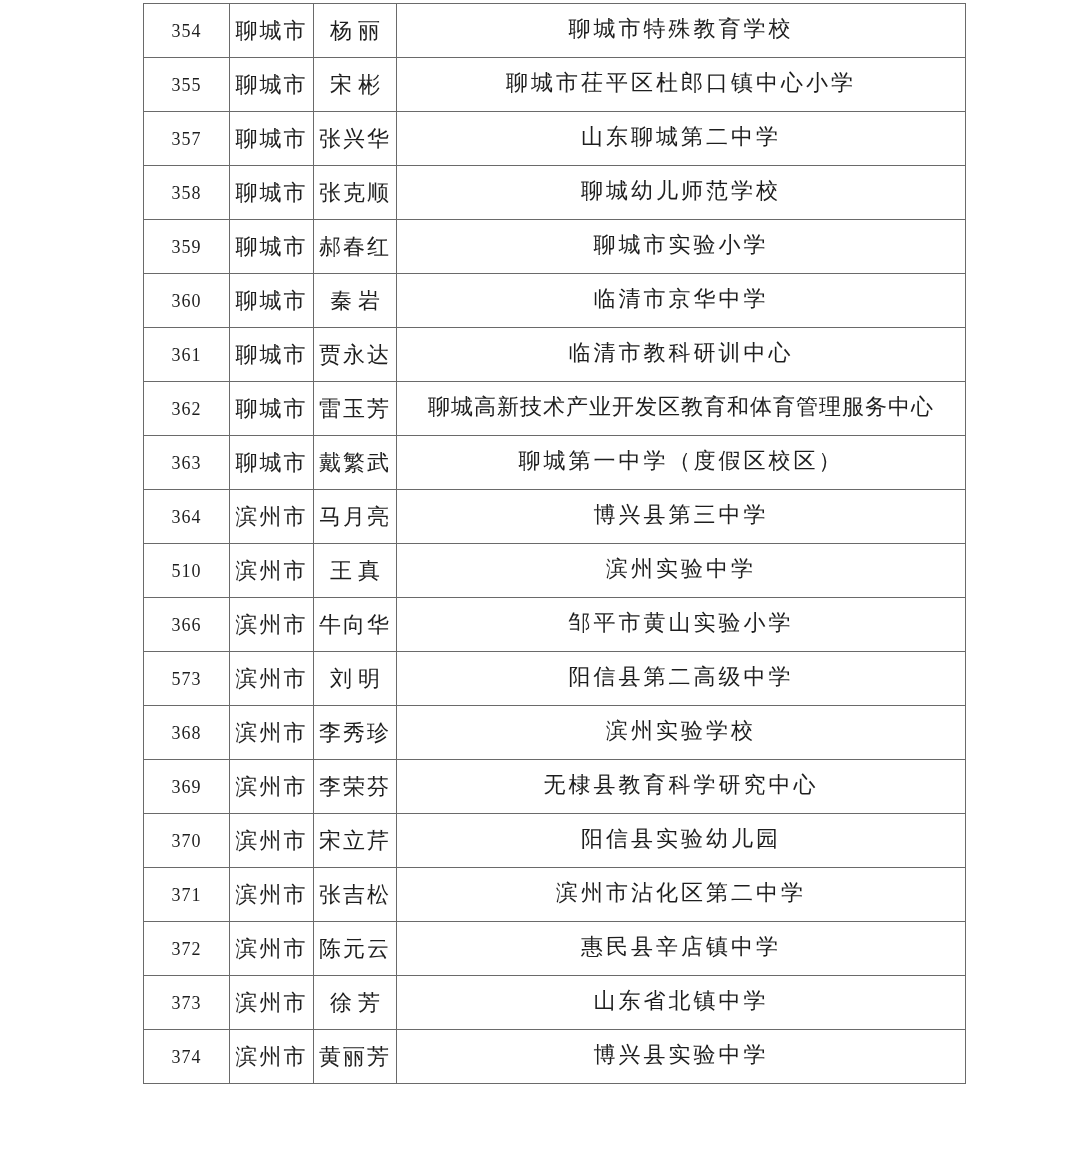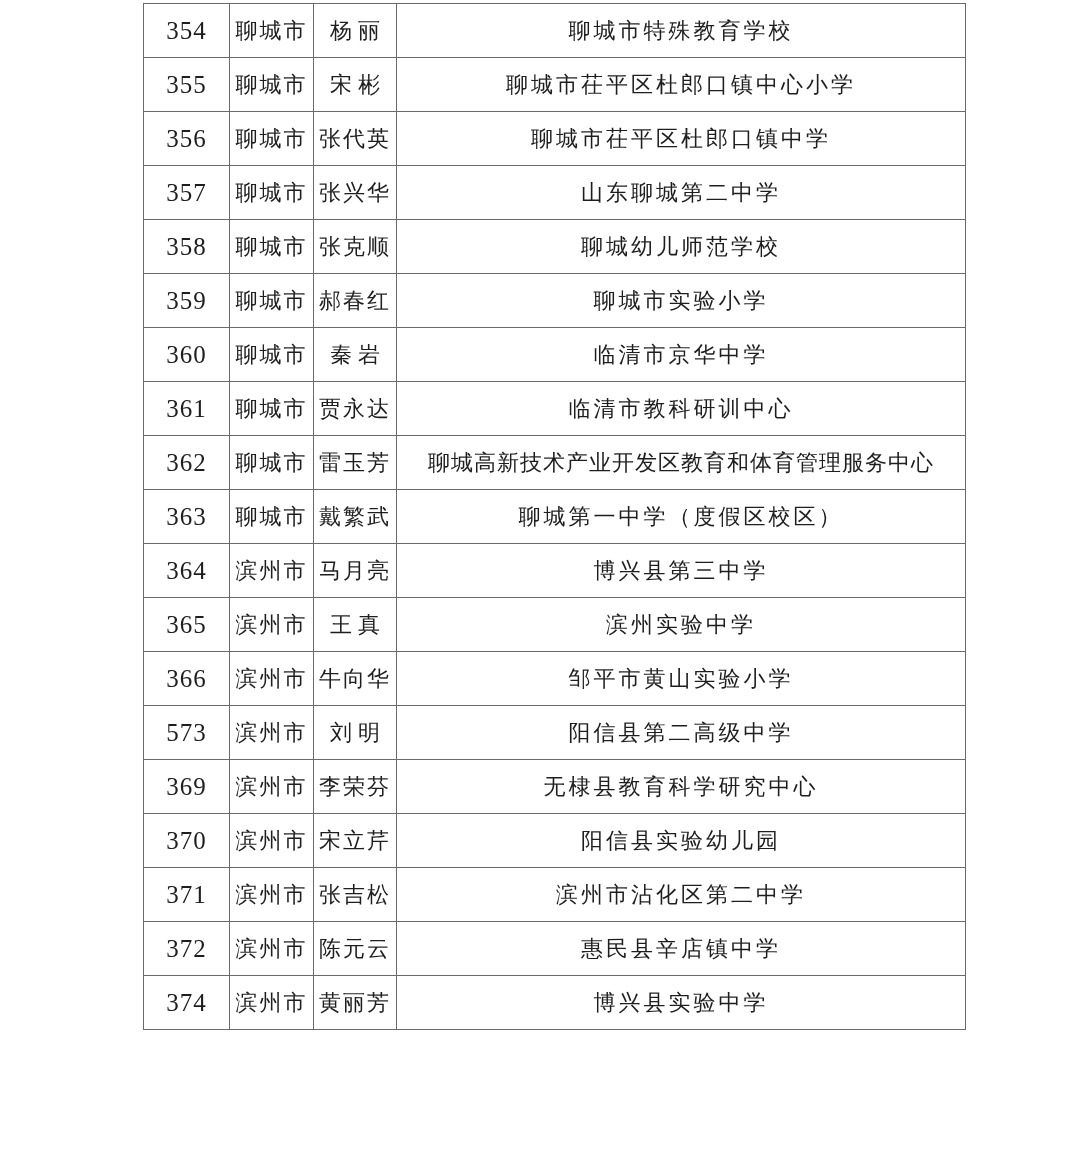--- a/index.html
+++ b/index.html
@@ -33,35 +33,36 @@
       text-align: center;
       vertical-align: middle;
       font-size: 22px;
       line-height: 1;
       white-space: nowrap;
       overflow: hidden;
     }
     table.roster td.c-no {
       width: 85px;
       font-family: "Liberation Serif", "DejaVu Serif", serif;
-      font-size: 25px;
+      font-size: 18px;
       letter-spacing: 1px;
     }
     table.roster td.c-city {
       width: 83px;
       letter-spacing: 2px;
       text-align: center;
     }
     table.roster td.c-name {
       width: 82px;
       letter-spacing: 2px;
       font-family: Liberation Serif, serif;
     }
     table.roster td.c-unit {
       letter-spacing: 3px;
+      font-family: Liberation Mono, monospace;
     }
     table.roster td.c-unit.long {
       letter-spacing: 1px;
     }
     .name-2 {
       letter-spacing: 6px;
       padding-left: 6px;
     }
   </style>
 </head>
@@ -74,26 +75,20 @@
         <td class="c-no">354</td>
         <td class="c-city">聊城市</td>
         <td class="c-name"><span class="name-2">杨丽</span></td>
         <td class="c-unit">聊城市特殊教育学校</td>
       </tr>
       <tr>
         <td class="c-no">355</td>
         <td class="c-city">聊城市</td>
         <td class="c-name"><span class="name-2">宋彬</span></td>
         <td class="c-unit">聊城市茌平区杜郎口镇中心小学</td>
-      </tr>
-      <tr>
-        <td class="c-no">356</td>
-        <td class="c-city">聊城市</td>
-        <td class="c-name">张代英</td>
-        <td class="c-unit">聊城市茌平区杜郎口镇中学</td>
       </tr>
       <tr>
         <td class="c-no">357</td>
         <td class="c-city">聊城市</td>
         <td class="c-name">张兴华</td>
         <td class="c-unit">山东聊城第二中学</td>
       </tr>
       <tr>
         <td class="c-no">358</td>
         <td class="c-city">聊城市</td>
@@ -130,36 +125,42 @@
         <td class="c-name">戴繁武</td>
         <td class="c-unit">聊城第一中学（度假区校区）</td>
       </tr>
       <tr>
         <td class="c-no">364</td>
         <td class="c-city">滨州市</td>
         <td class="c-name">马月亮</td>
         <td class="c-unit">博兴县第三中学</td>
       </tr>
       <tr>
-        <td class="c-no">365</td>
+        <td class="c-no">510</td>
         <td class="c-city">滨州市</td>
         <td class="c-name"><span class="name-2">王真</span></td>
         <td class="c-unit">滨州实验中学</td>
       </tr>
       <tr>
         <td class="c-no">366</td>
         <td class="c-city">滨州市</td>
         <td class="c-name">牛向华</td>
         <td class="c-unit">邹平市黄山实验小学</td>
       </tr>
       <tr>
         <td class="c-no">573</td>
         <td class="c-city">滨州市</td>
         <td class="c-name"><span class="name-2">刘明</span></td>
         <td class="c-unit">阳信县第二高级中学</td>
+      </tr>
+      <tr>
+        <td class="c-no">368</td>
+        <td class="c-city">滨州市</td>
+        <td class="c-name">李秀珍</td>
+        <td class="c-unit">滨州实验学校</td>
       </tr>
       <tr>
         <td class="c-no">369</td>
         <td class="c-city">滨州市</td>
         <td class="c-name">李荣芬</td>
         <td class="c-unit">无棣县教育科学研究中心</td>
       </tr>
       <tr>
         <td class="c-no">370</td>
         <td class="c-city">滨州市</td>
@@ -172,20 +173,26 @@
         <td class="c-name">张吉松</td>
         <td class="c-unit">滨州市沾化区第二中学</td>
       </tr>
       <tr>
         <td class="c-no">372</td>
         <td class="c-city">滨州市</td>
         <td class="c-name">陈元云</td>
         <td class="c-unit">惠民县辛店镇中学</td>
       </tr>
       <tr>
+        <td class="c-no">373</td>
+        <td class="c-city">滨州市</td>
+        <td class="c-name"><span class="name-2">徐芳</span></td>
+        <td class="c-unit">山东省北镇中学</td>
+      </tr>
+      <tr>
         <td class="c-no">374</td>
         <td class="c-city">滨州市</td>
         <td class="c-name">黄丽芳</td>
         <td class="c-unit">博兴县实验中学</td>
       </tr>
     </tbody>
   </table>
 </div>
 
 </body></html>

